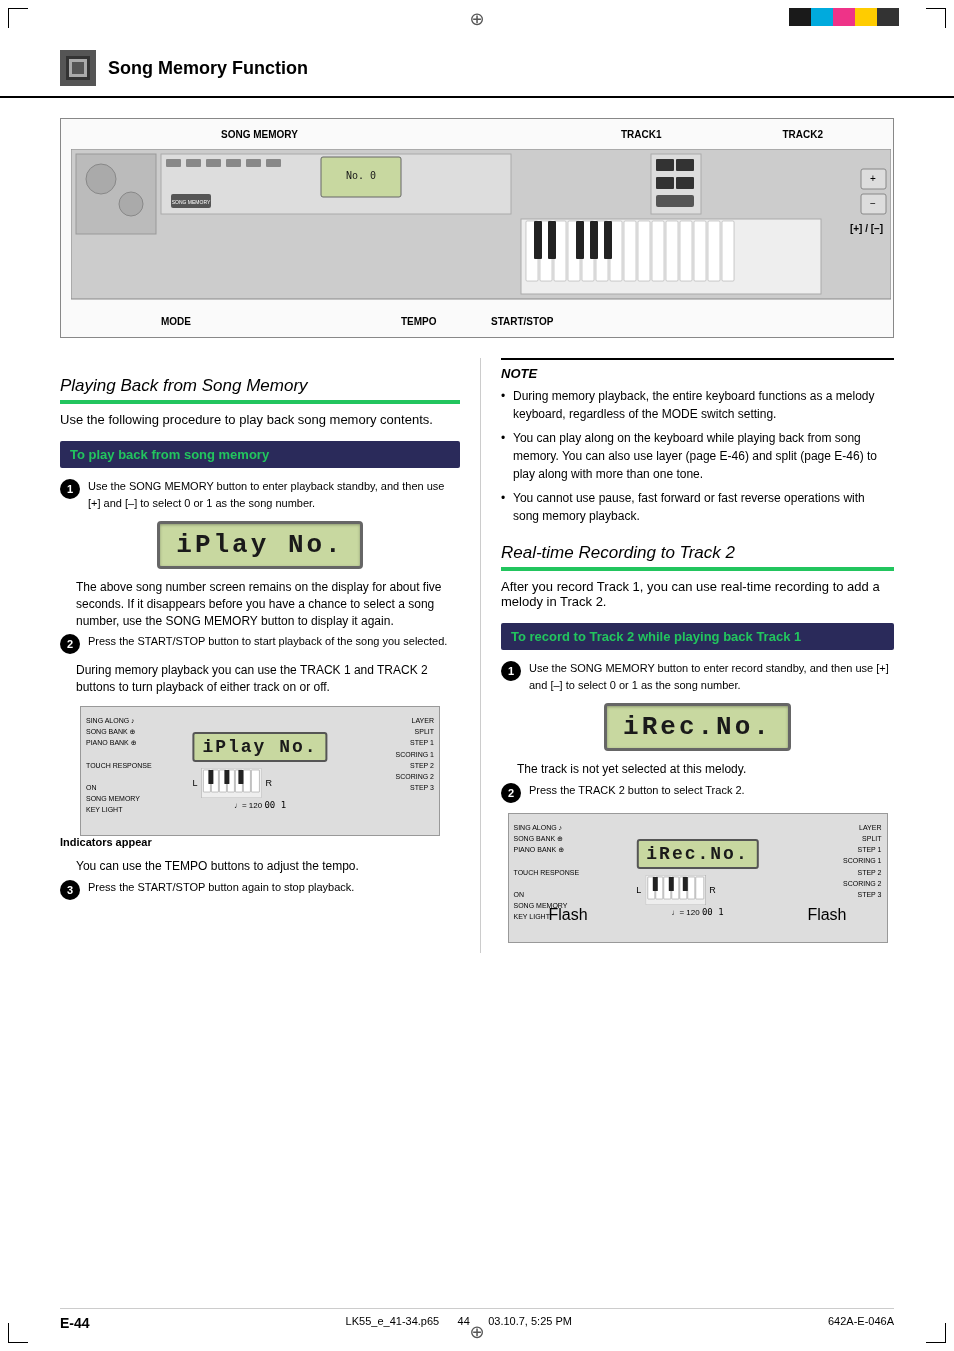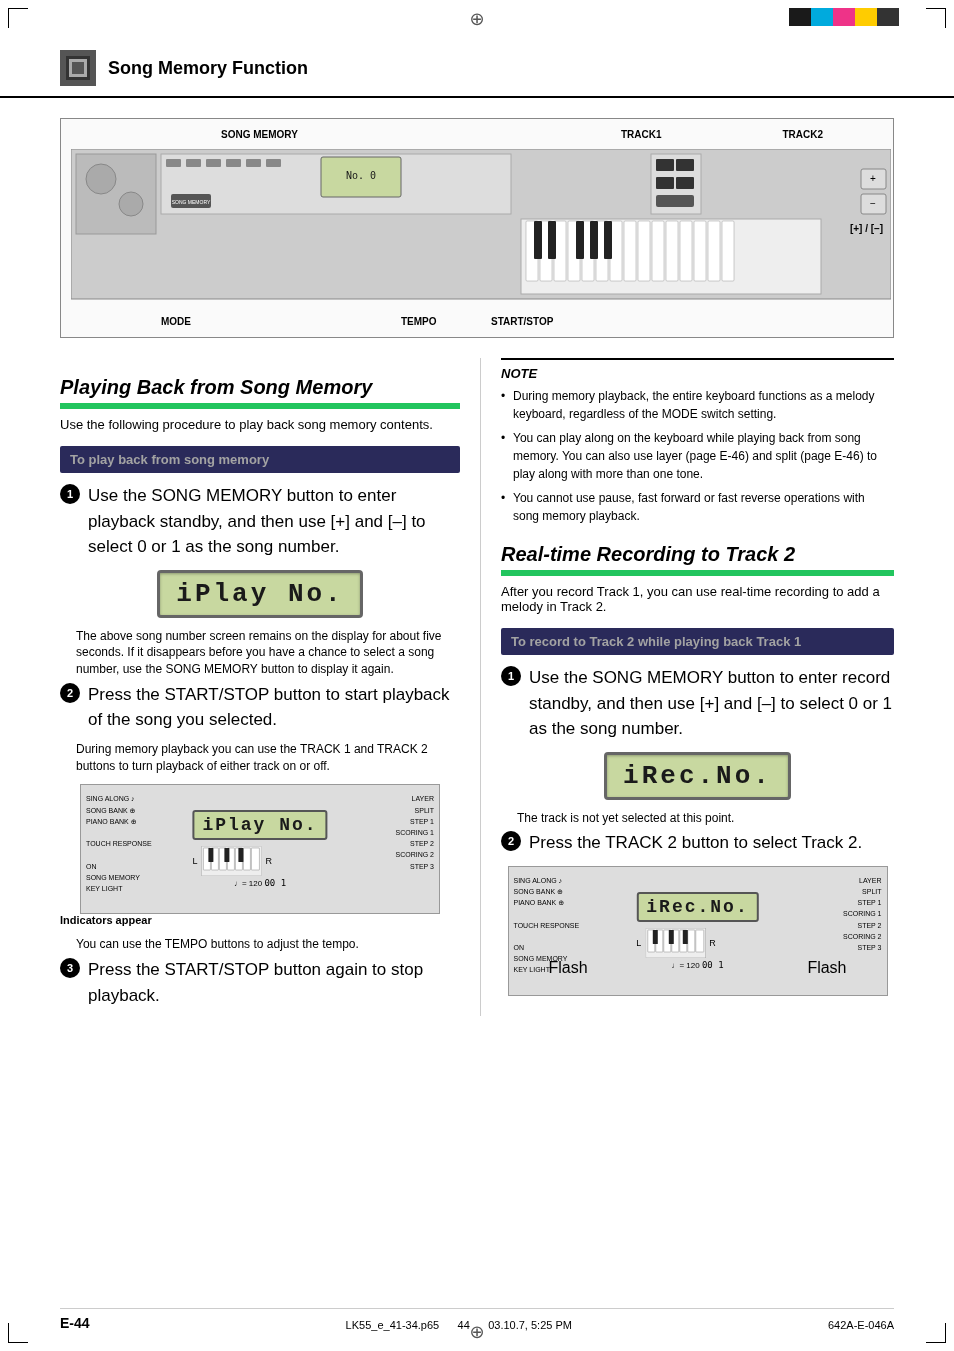--- a/index.html
+++ b/index.html
@@ -57,36 +57,36 @@
       padding-right: 20px;
     }
     .right-column {
       flex: 1;
       padding-left: 20px;
       border-left: 1px solid #ccc;
     }
 
     
     .section-title {
-      font-size: 20px;
-      font-weight: bold;
+      font-size: 17px;
+      font-weight: normal;
       font-style: italic;
       margin: 18px 0 8px 0;
-      border-bottom: 6px solid #22c55e;
+      border-bottom: 4px solid #22c55e;
       padding-bottom: 4px;
     }
     .section-subtitle {
       font-size: 13px;
       margin-bottom: 10px;
     }
 
     
     .procedure-box {
       background: #2a2a5a;
-      color: #a3a3a3;
+      color: #22c55e;
       font-weight: bold;
       font-size: 13px;
       padding: 6px 10px;
       margin: 14px 0 10px 0;
       border-radius: 2px;
     }
 
     
     .step-item {
       display: flex;
@@ -102,21 +102,21 @@
       color: #fff;
       font-size: 11px;
       font-weight: bold;
       display: flex;
       align-items: center;
       justify-content: center;
       flex-shrink: 0;
       margin-top: 1px;
     }
     .step-text {
-      font-size: 17px;
+      font-size: 11px;
       line-height: 1.5;
       flex: 1;
     }
     .step-bullet {
       margin: 4px 0 4px 16px;
       font-size: 12px;
       line-height: 1.4;
     }
 
     
@@ -169,21 +169,21 @@
     }
 
     
     .page-footer {
       position: absolute;
       bottom: 20px;
       left: 60px;
       right: 60px;
       display: flex;
       justify-content: space-between;
-      align-items: flex-end;
+      align-items: flex-start;
       font-size: 12px;
       border-top: 1px solid #ccc;
       padding-top: 6px;
     }
     .footer-left {
       font-weight: bold;
       font-size: 14px;
     }
     .footer-center {
       font-size: 11px;
@@ -492,21 +492,21 @@
         <div class="step-circle">1</div>
         <div class="step-text">Use the SONG MEMORY button to enter record standby, and then use [+] and [–] to select 0 or 1 as the song number.</div>
       </div>
 
       <div class="display-box">
         <div class="lcd-display">
           <span>iRec.No.</span>
         </div>
       </div>
 
-      <div class="step-bullet">The track is not yet selected at this point.</div>
+      <div class="step-bullet">The track is not yet selected at this melody.</div>
 
       <div class="step-item">
         <div class="step-circle">2</div>
         <div class="step-text">Press the TRACK 2 button to select Track 2.</div>
       </div>
 
       <div style="margin:10px 0;">
         <div class="flash-wrapper">
 
           <div style="position:absolute;left:5px;top:8px;font-size:7px;line-height:1.6;">

